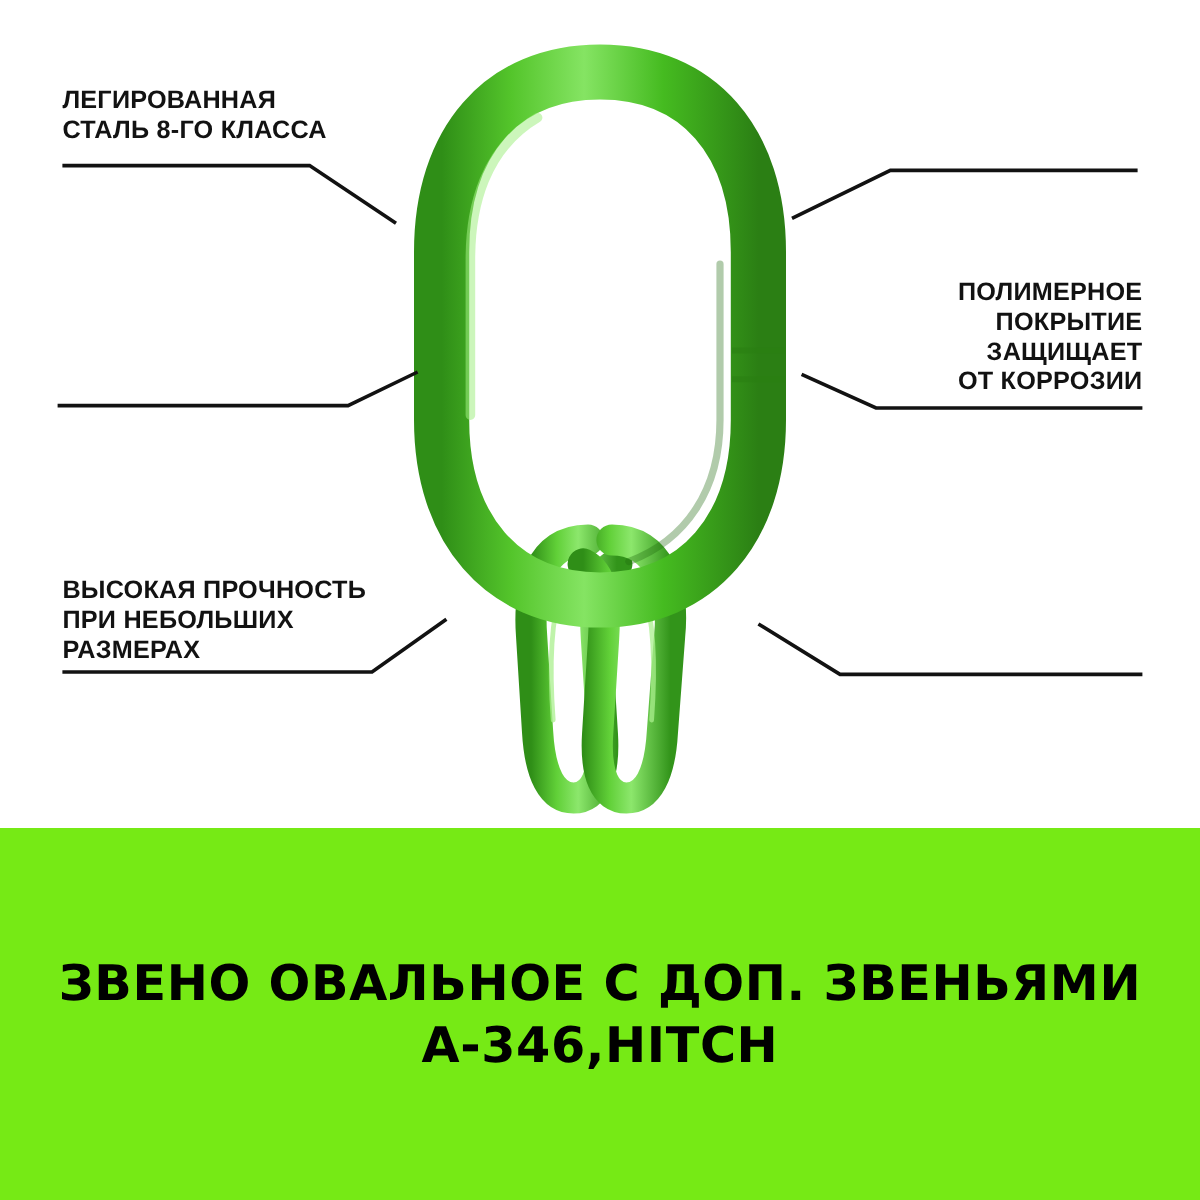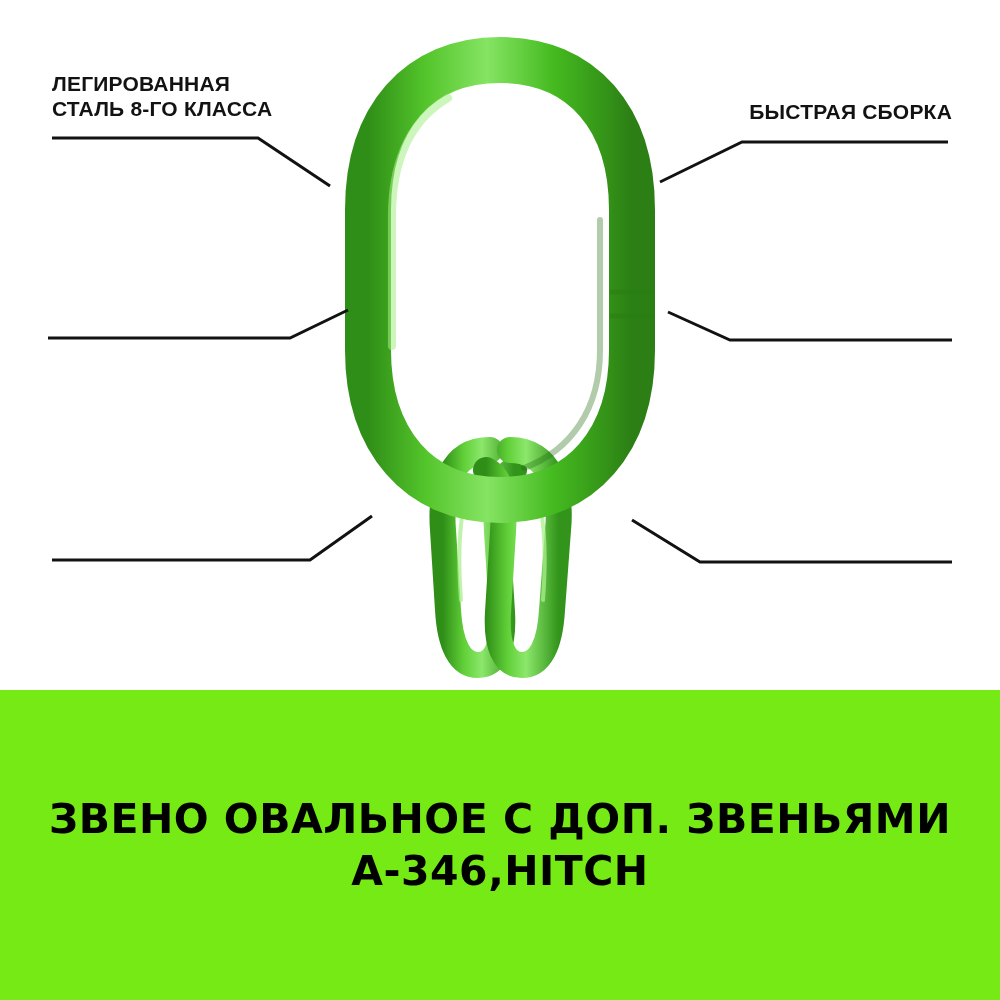--- a/index.html
+++ b/index.html
@@ -166,21 +166,27 @@
         <path d="M48 338 L 290 338 L 348 310"></path>
         <path d="M52 560 L 310 560 L 372 516"></path>
         <path d="M948 142 L 742 142 L 660 182"></path>
         <path d="M952 340 L 730 340 L 668 312"></path>
         <path d="M952 562 L 700 562 L 632 520"></path>
       </g>
     </svg>
 
     <div class="callout left c1">ЛЕГИРОВАННАЯ
 СТАЛЬ 8-ГО КЛАССА</div>
-    <div class="callout right c4">БЫСТРАЯ СБОРКА</div>
+    <div class="callout left c3">ВЫСОКАЯ ПРОЧНОСТЬ
+ПРИ НЕБОЛЬШИХ
+РАЗМЕРАХ</div>
+    <div class="callout right c5">ПОЛИМЕРНОЕ
+ПОКРЫТИЕ
+ЗАЩИЩАЕТ
+ОТ КОРРОЗИИ</div>
   </div>
 
   <div class="banner">
     <div class="banner-title">ЗВЕНО ОВАЛЬНОЕ С ДОП. ЗВЕНЬЯМИ
 А-346,HITCH</div>
   </div>
 
 </div>
 
 </body></html>

